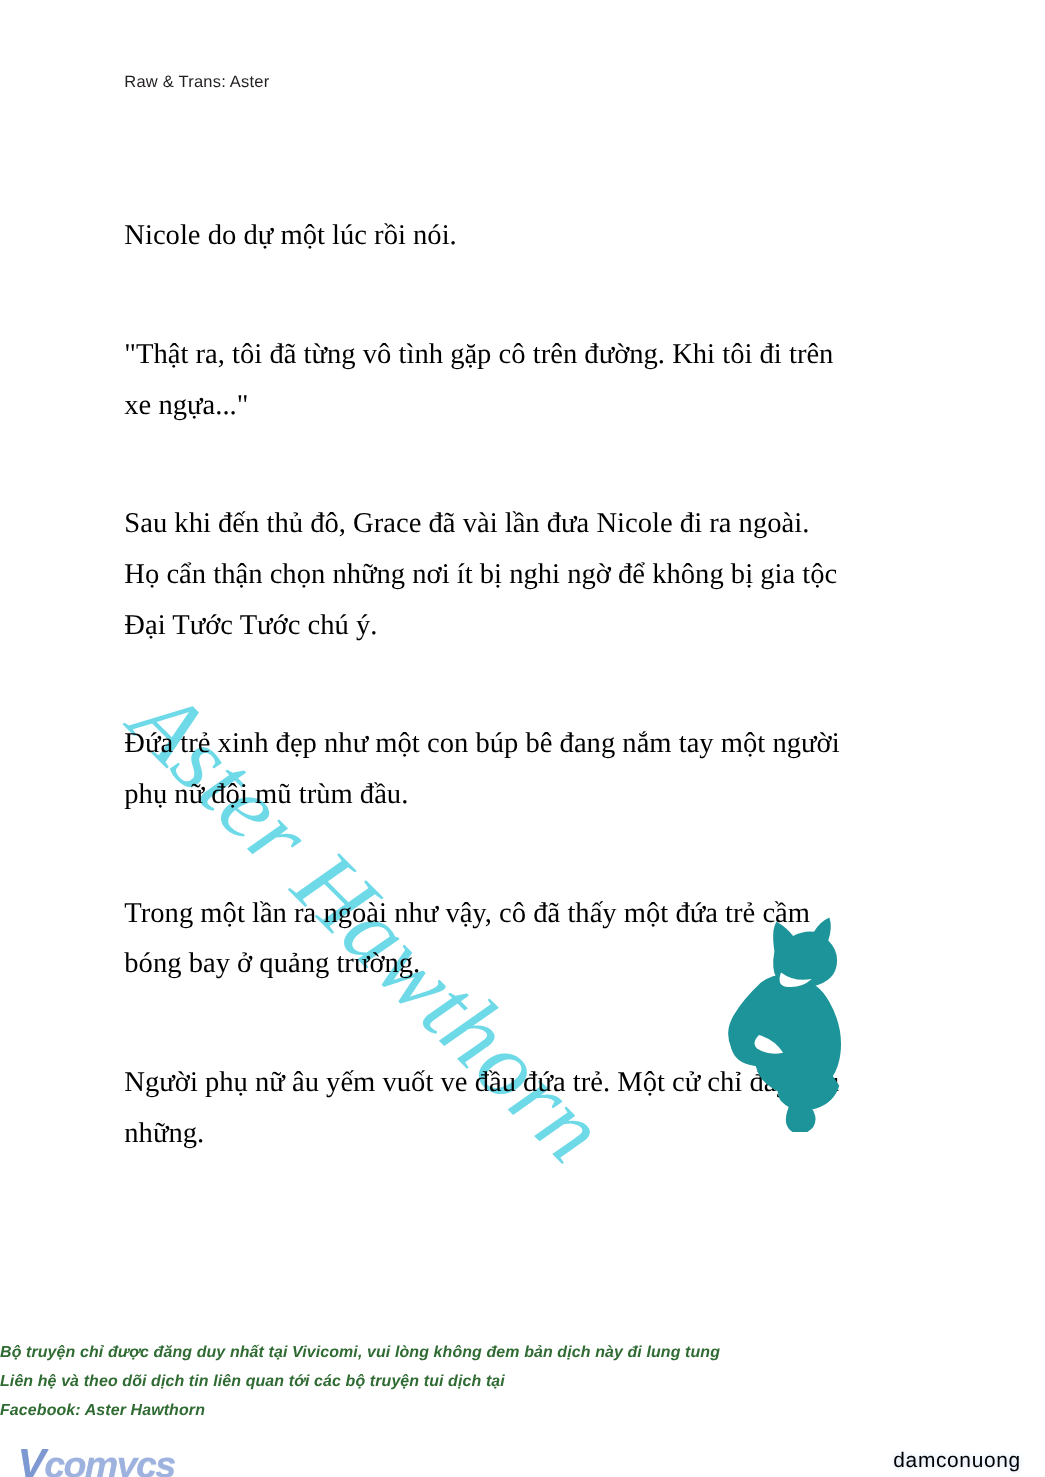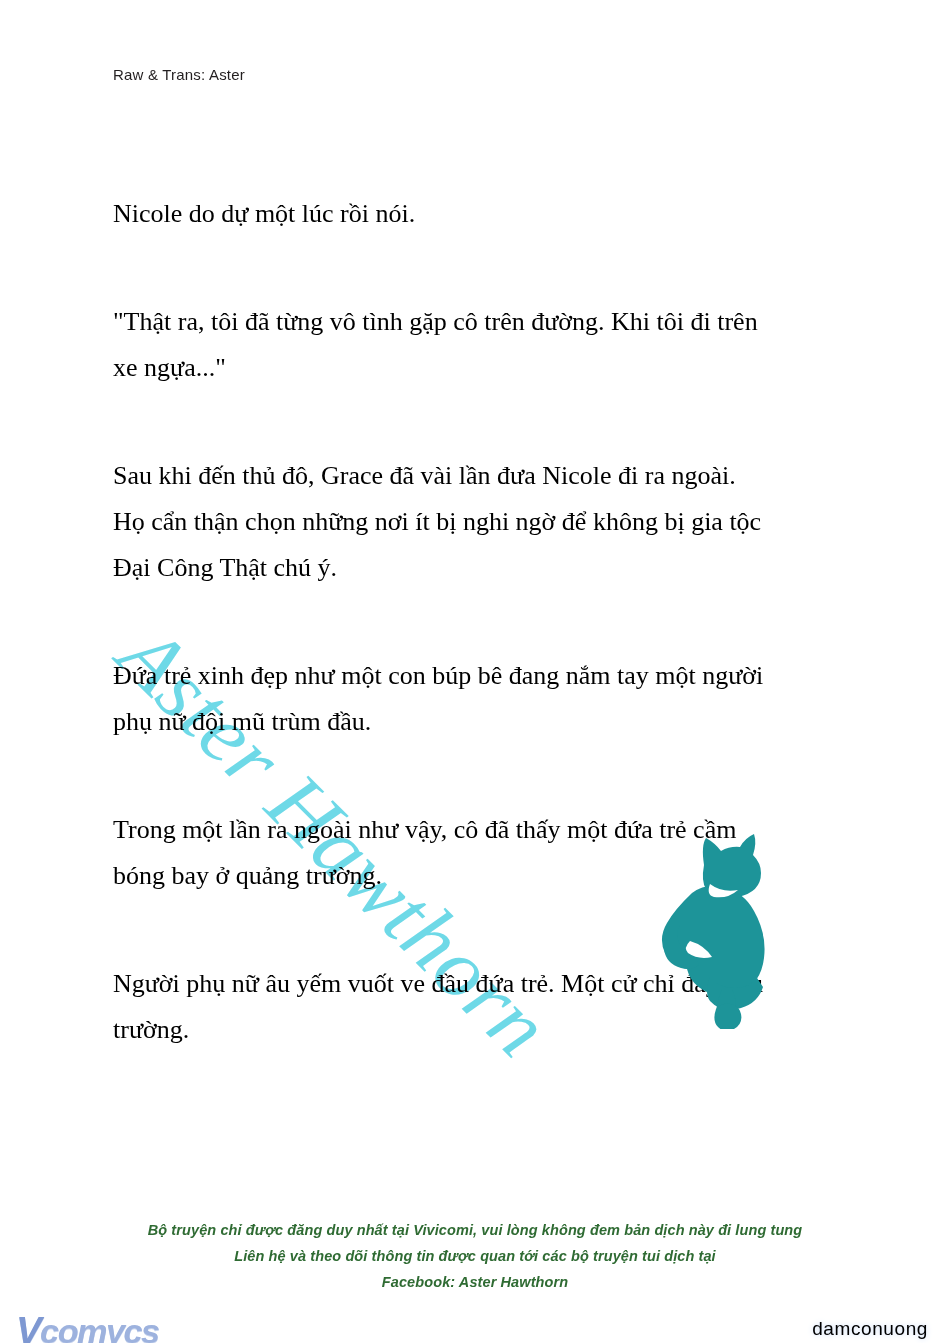--- a/index.html
+++ b/index.html
@@ -87,21 +87,21 @@
     pointer-events: none;
   }
   .cat-mascot svg { display: block; width: 100%; height: 100%; }
 
   
   .footer-note {
     position: absolute;
     left: 0;
     top: 1206px;
     width: 950px;
-    text-align: center;
+    text-align: left;
     z-index: 5;
   }
   .footer-note .fn-line {
     display: block;
     font-family: "Liberation Sans", sans-serif;
     font-style: italic;
     font-weight: bold;
     font-size: 14.5px;
     line-height: 26px;
     color: #2f6b33;
@@ -190,39 +190,39 @@
     <p class="para">
       <span class="ln">Nicole do dự một lúc rồi nói.</span>
     </p>
     <p class="para">
       <span class="ln">"Thật ra, tôi đã từng vô tình gặp cô trên đường. Khi tôi đi trên</span>
       <span class="ln">xe ngựa..."</span>
     </p>
     <p class="para">
       <span class="ln">Sau khi đến thủ đô, Grace đã vài lần đưa Nicole đi ra ngoài.</span>
       <span class="ln">Họ cẩn thận chọn những nơi ít bị nghi ngờ để không bị gia tộc</span>
-      <span class="ln">Đại Công Thật chú ý.</span>
+      <span class="ln">Đại Tước Tước chú ý.</span>
     </p>
     <p class="para">
       <span class="ln">Đứa trẻ xinh đẹp như một con búp bê đang nắm tay một người</span>
       <span class="ln">phụ nữ đội mũ trùm đầu.</span>
     </p>
     <p class="para">
       <span class="ln">Trong một lần ra ngoài như vậy, cô đã thấy một đứa trẻ cầm</span>
       <span class="ln">bóng bay ở quảng trường.</span>
     </p>
     <p class="para">
       <span class="ln">Người phụ nữ âu yếm vuốt ve đầu đứa trẻ. Một cử chỉ đầy yêu</span>
-      <span class="ln">trường.</span>
+      <span class="ln">những.</span>
     </p>
   </div>
 
   <div class="footer-note">
     <span class="fn-line">Bộ truyện chỉ được đăng duy nhất tại Vivicomi, vui lòng không đem bản dịch này đi lung tung</span>
-    <span class="fn-line">Liên hệ và theo dõi thông tin được quan tới các bộ truyện tui dịch tại</span>
+    <span class="fn-line">Liên hệ và theo dõi dịch tin liên quan tới các bộ truyện tui dịch tại</span>
     <span class="fn-line">Facebook: Aster Hawthorn</span>
   </div>
 
   <div class="bottom-bar">
     <div class="brand-logo"><span class="cap">V</span><span>comycs</span></div>
     <div class="site-tag">damconuong</div>
   </div>
 
 </div>
 

